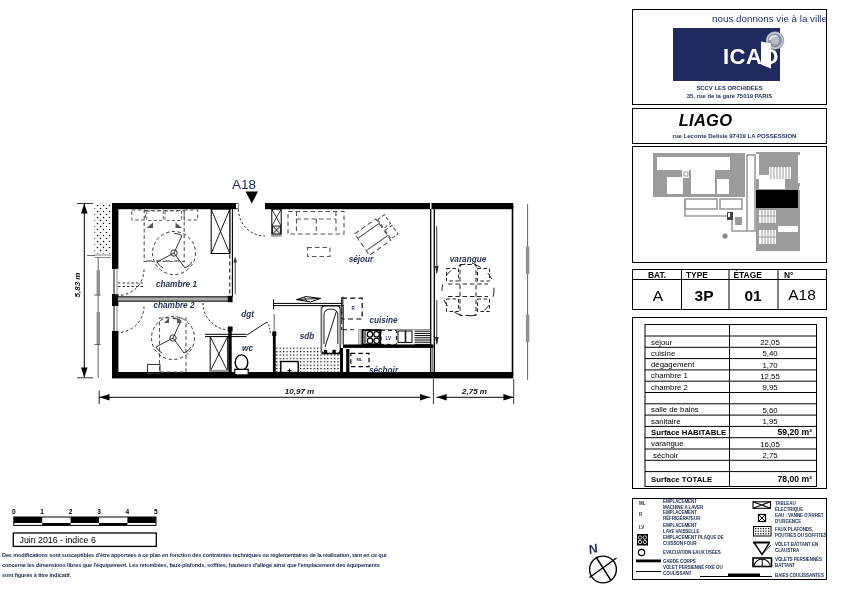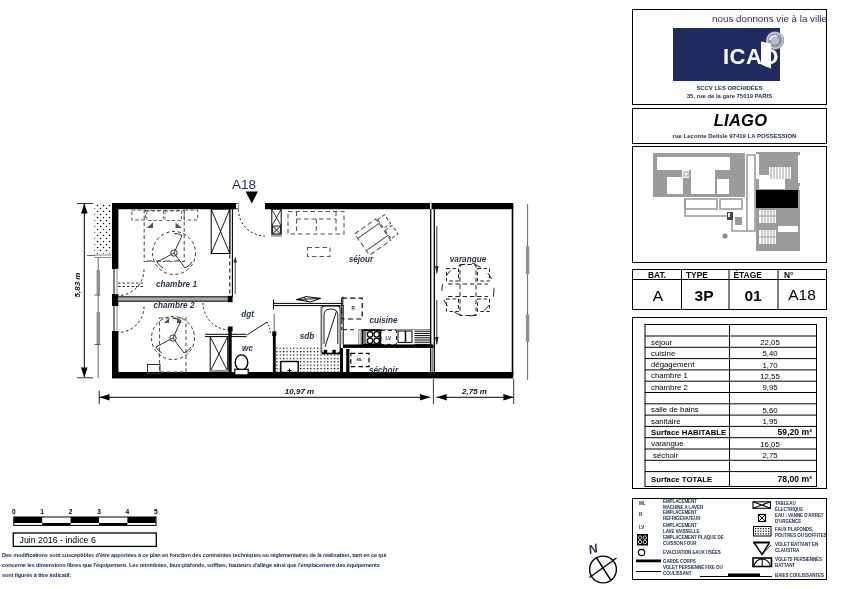--- a/index.html
+++ b/index.html
@@ -356,21 +356,21 @@
   <circle cx="20" cy="10.5" r="7.8" fill="none" stroke="#c8ccd4" stroke-width="1.4"></circle>
   <path d="M14,10.5 a6,6 0 0 1 9,-4.5" fill="#fff" stroke="none"></path>
   <circle cx="20" cy="10.5" r="4" fill="#b9bec9"></circle>
   <path d="M6,11.5 L16,13.5 L16,38.5 L6,34.5 Z" fill="#fff"></path>
 </svg>
 
 <div class="abs" style="left:632px;top:85px;width:195px;text-align:center;font-size:5.9px;font-weight:bold;color:#1c2a55;">SCCV LES ORCHIDÉES</div>
 <div class="abs" style="left:632px;top:92.5px;width:195px;text-align:center;font-size:5.9px;font-weight:bold;color:#1c2a55;">35, rue de la gare 75019 PARIS</div>
 
 <div class="bx" style="left:632px;top:108px;width:195px;height:35.5px;"></div>
-<div class="abs" style="left:643px;top:110.5px;width:195px;text-align:center;font-size:16.5px;font-weight:bold;font-style:italic;color:#000;letter-spacing:0.3px;">LIAGO</div>
+<div class="abs" style="left:608px;top:110.5px;width:195px;text-align:center;font-size:16.5px;font-weight:bold;font-style:italic;color:#000;letter-spacing:0.3px;">LIAGO</div>
 <div class="abs" style="left:637px;top:133px;width:195px;text-align:center;font-size:6px;font-weight:bold;color:#1c2a55;">rue Leconte Delisle 97419 LA POSSESSION</div>
 
 <div class="bx" style="left:632px;top:146px;width:195px;height:117px;"></div>
 <svg class="abs" style="left:632px;top:146px" width="195" height="117" viewBox="0 0 195 117">
 
   <g fill="#9b9b9b">
     <path d="M21,7 L113,7 L113,51 L21,51 Z"></path>
   </g>
   <g fill="#fff">
     <rect x="25" y="11" width="73" height="13"></rect>

